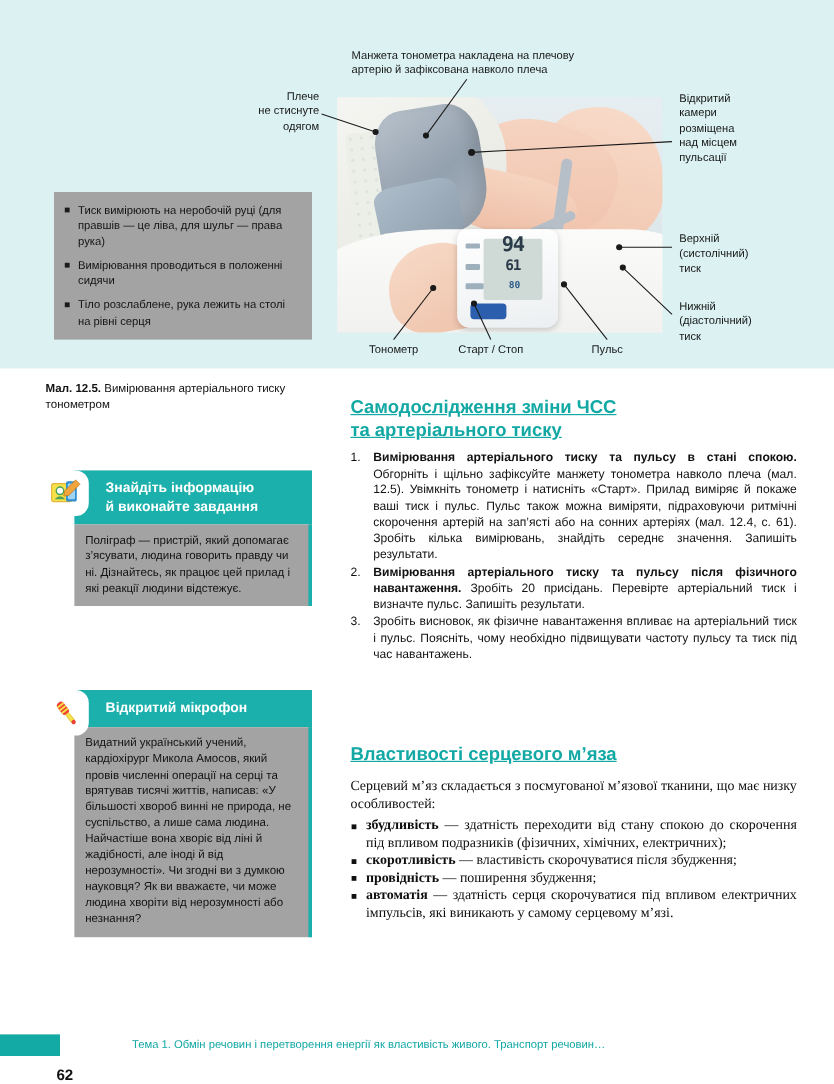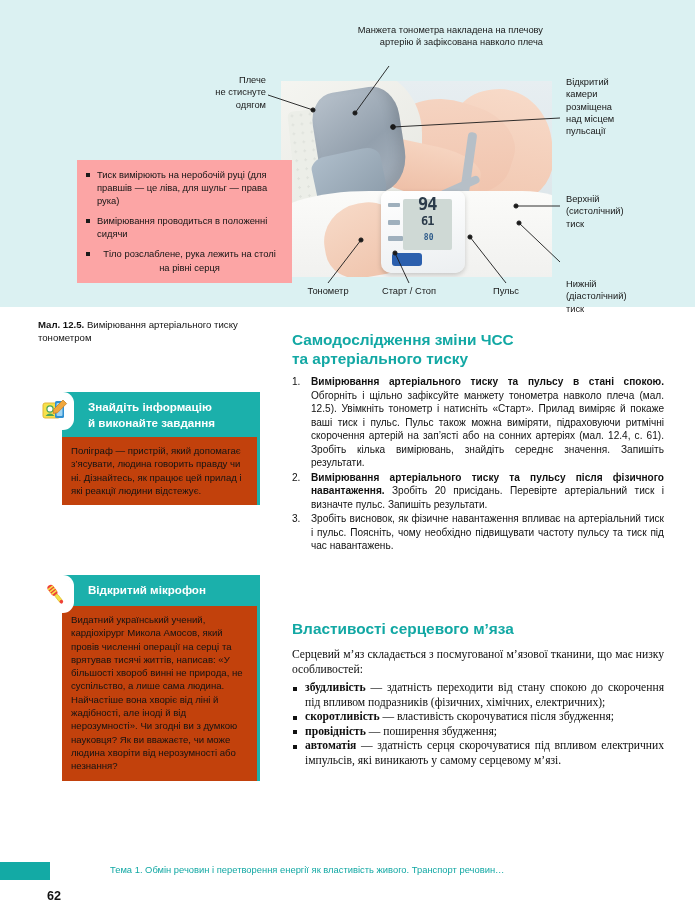--- a/index.html
+++ b/index.html
@@ -51,25 +51,25 @@
   .ph-lbl2   { left:39.5%; top:71%; width:4.5%; height:2.4%; background:#9fb0bd; border-radius:1px;}
   .ph-lbl3   { left:39.5%; top:79%; width:5.5%; height:2.4%; background:#9fb0bd; border-radius:1px;}
 
   
   .callout { position: absolute; font-size: 9.3px; line-height: 12.3px; color: #181818; }
   .callout.r { text-align: right; }
 
   
   .note-box {
     position: absolute; left: 45px; top: 160px; width: 215px; padding: 8px 10px 9px 9px;
-    background: #fca5a5; font-size: 9.4px; line-height: 13.1px; color: #141414; margin-left: 32px;
+    background: #a3a3a3; font-size: 9.4px; line-height: 13.1px; color: #141414;
   }
   .note-box ul { list-style: none; }
   .note-box li { position: relative; padding-left: 11px; margin-bottom: 7px; }
-  .note-box li:last-child { margin-bottom: 0; text-align: center; }
+  .note-box li:last-child { margin-bottom: 0; }
   .note-box li::before { content:""; position:absolute; left:0; top:4.5px; width:4px; height:4px; background:#1a1a1a; }
 
   
   .caption {
     position: absolute; left: 38px; top: 318px; width: 240px;
     font-size: 9.6px; line-height: 13px; color: #131313;
   }
   .caption b { font-weight: 700; }
 
   
@@ -79,33 +79,33 @@
     font-weight: 700; font-size: 11.6px; line-height: 15.5px;
     padding: 7px 8px 7px 26px; min-height: 31px;
   }
   .infobox .icon-badge {
     position: absolute; left: 0; top: 2px; width: 34px; height: 34px;
     background: #fff; border-radius: 9px; box-shadow: 0 0 0 2px #fff;
     display: flex; align-items: center; justify-content: center; z-index:3;
   }
   .infobox .body {
     position: relative; margin-left: 24px; padding: 7px 14px 8px 9px;
-    font-size: 9.6px; line-height: 13.3px; color: #131313; background: #c2410c;
+    font-size: 9.6px; line-height: 13.3px; color: #131313; background: #a3a3a3;
   }
   .infobox .body::after {
     content:""; position:absolute; right:0; top:0; bottom:0; width:3px; background:#1bb0ab;
   }
 
   #box-search { top: 392px; }
   #box-mic    { top: 575px; }
 
   
   .rcol { position: absolute; left: 292px; width: 372px; }
   .h2 {
-    color: #12a8a4; font-weight: 700; font-size: 15.4px; line-height: 18.6px;
+    color: #12a8a4; font-weight: 700; font-size: 15.4px; line-height: 18.6px; text-decoration: underline;
   }
   #h-self { top: 331px; }
   #h-prop { top: 620px; }
 
   ol.steps { position: absolute; left: 292px; top: 375px; width: 372px; list-style: none; }
   ol.steps > li {
     position: relative; padding-left: 19px; margin-bottom: 1px;
     font-size: 10.1px; line-height: 13.5px; color: #111; text-align: justify;
   }
   ol.steps > li .num { position: absolute; left: 0; top: 0; font-size: 10.1px; }
@@ -177,36 +177,36 @@
           <circle cx="519" cy="223" r="2.1"></circle>
         <line x1="328" y1="283" x2="361" y2="240"></line>
           <circle cx="361" cy="240" r="2.1"></circle>
         <line x1="409" y1="283" x2="395" y2="253"></line>
           <circle cx="395" cy="253" r="2.1"></circle>
         <line x1="506" y1="283" x2="470" y2="237"></line>
           <circle cx="470" cy="237" r="2.1"></circle>
       </g>
     </svg>
 
-    <div class="callout" style="left:293px; top:24px; width:250px; text-align:right; white-space:pre-line;">Манжета тонометра накладена на плечову
+    <div class="callout" style="left:293px; top:40px; width:250px; text-align:left; white-space:pre-line;">Манжета тонометра накладена на плечову
 артерію й зафіксована навколо плеча</div>
 
     <div class="callout r" style="left:188px; top:74px; width:78px; white-space:pre-line;">Плече
 не стиснуте
 одягом</div>
 
     <div class="callout" style="left:566px; top:76px; width:120px; white-space:pre-line;">Відкритий
 камери
 розміщена
 над місцем
 пульсації</div>
     <div class="callout" style="left:566px; top:193px; width:120px; white-space:pre-line;">Верхній
 (систолічний)
 тиск</div>
-    <div class="callout" style="left:566px; top:249px; width:120px; white-space:pre-line;margin-top:29px;">Нижній
+    <div class="callout" style="left:566px; top:249px; width:120px; white-space:pre-line;">Нижній
 (діастолічний)
 тиск</div>
 
     <div class="callout" style="left:288px; top:285px; width:80px; text-align:center;">Тонометр</div>
     <div class="callout" style="left:369px; top:285px; width:80px; text-align:center;">Старт / Стоп</div>
     <div class="callout" style="left:466px; top:285px; width:80px; text-align:center;">Пульс</div>
 
     <div class="note-box">
       <ul>
         <li>Тиск вимірюють на неробочій руці (для правшів — це ліва, для шульг — права рука)</li>

